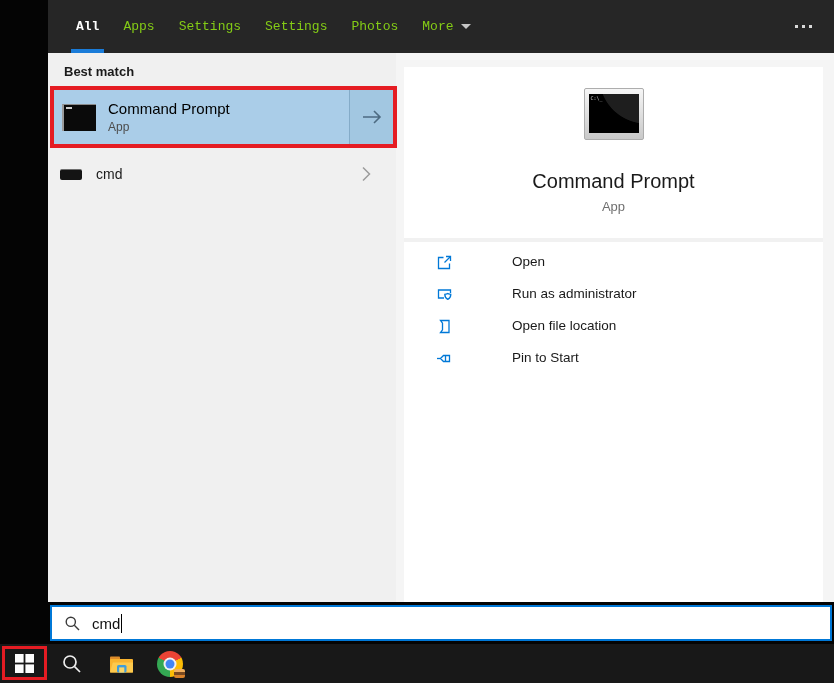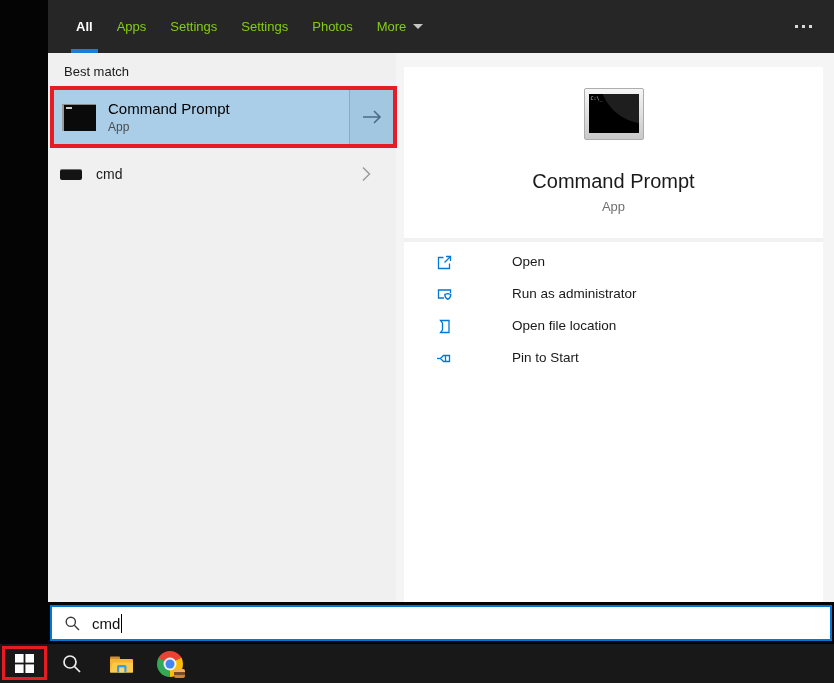--- a/index.html
+++ b/index.html
@@ -10,21 +10,21 @@
     background:#040404;
     font-family:"Liberation Sans", sans-serif;
     -webkit-font-smoothing:antialiased;
   }
 
   
   .search-window { position:absolute; left:48px; top:0; width:786px; height:602px; }
 
   .topbar {
     position:absolute; left:0; top:0; right:0; height:53px;
-    background:#262626; display:flex; align-items:stretch;
+    background:#262626; display:flex; align-items:stretch;font-family:Liberation Mono, monospace;
   }
   .tabs { display:flex; margin-left:16px; }
   .tab {
     position:relative; display:flex; align-items:center;
     padding:0 12px; color:#84cc16; font-size:13px; cursor:default;
   }
   .tab.active { color:#ffffff; font-weight:bold; }
   .tab.active::after {
     content:""; position:absolute; left:7px; right:7px; bottom:0; height:4px;
     background:#1a7cd9;
@@ -39,21 +39,21 @@
     display:flex; align-items:center; gap:4px;
   }
   .topbar-overflow i { width:3px; height:3px; background:#d9d9d9; display:block; }
 
   .body-area { position:absolute; left:0; top:53px; right:0; bottom:0; background:#f5f5f5; }
 
   
   .left-panel { position:absolute; left:0; top:0; width:348px; height:100%; background:#f0f0f0; }
   .section-header {
     position:absolute; left:16px; top:11px;
-    font-size:13px; font-weight:normal; color:#1a1a1a;
+    font-size:13px; font-weight:bold; color:#1a1a1a;
   }
   .bm-annotation {
     position:absolute; left:2px; top:33px; width:347px; height:62px;
     border:4px solid #e51c23;
   }
   .bm-row {
     width:100%; height:100%; background:#aacde8;
     display:flex; align-items:center;
   }
   .cmd-icon-row {

